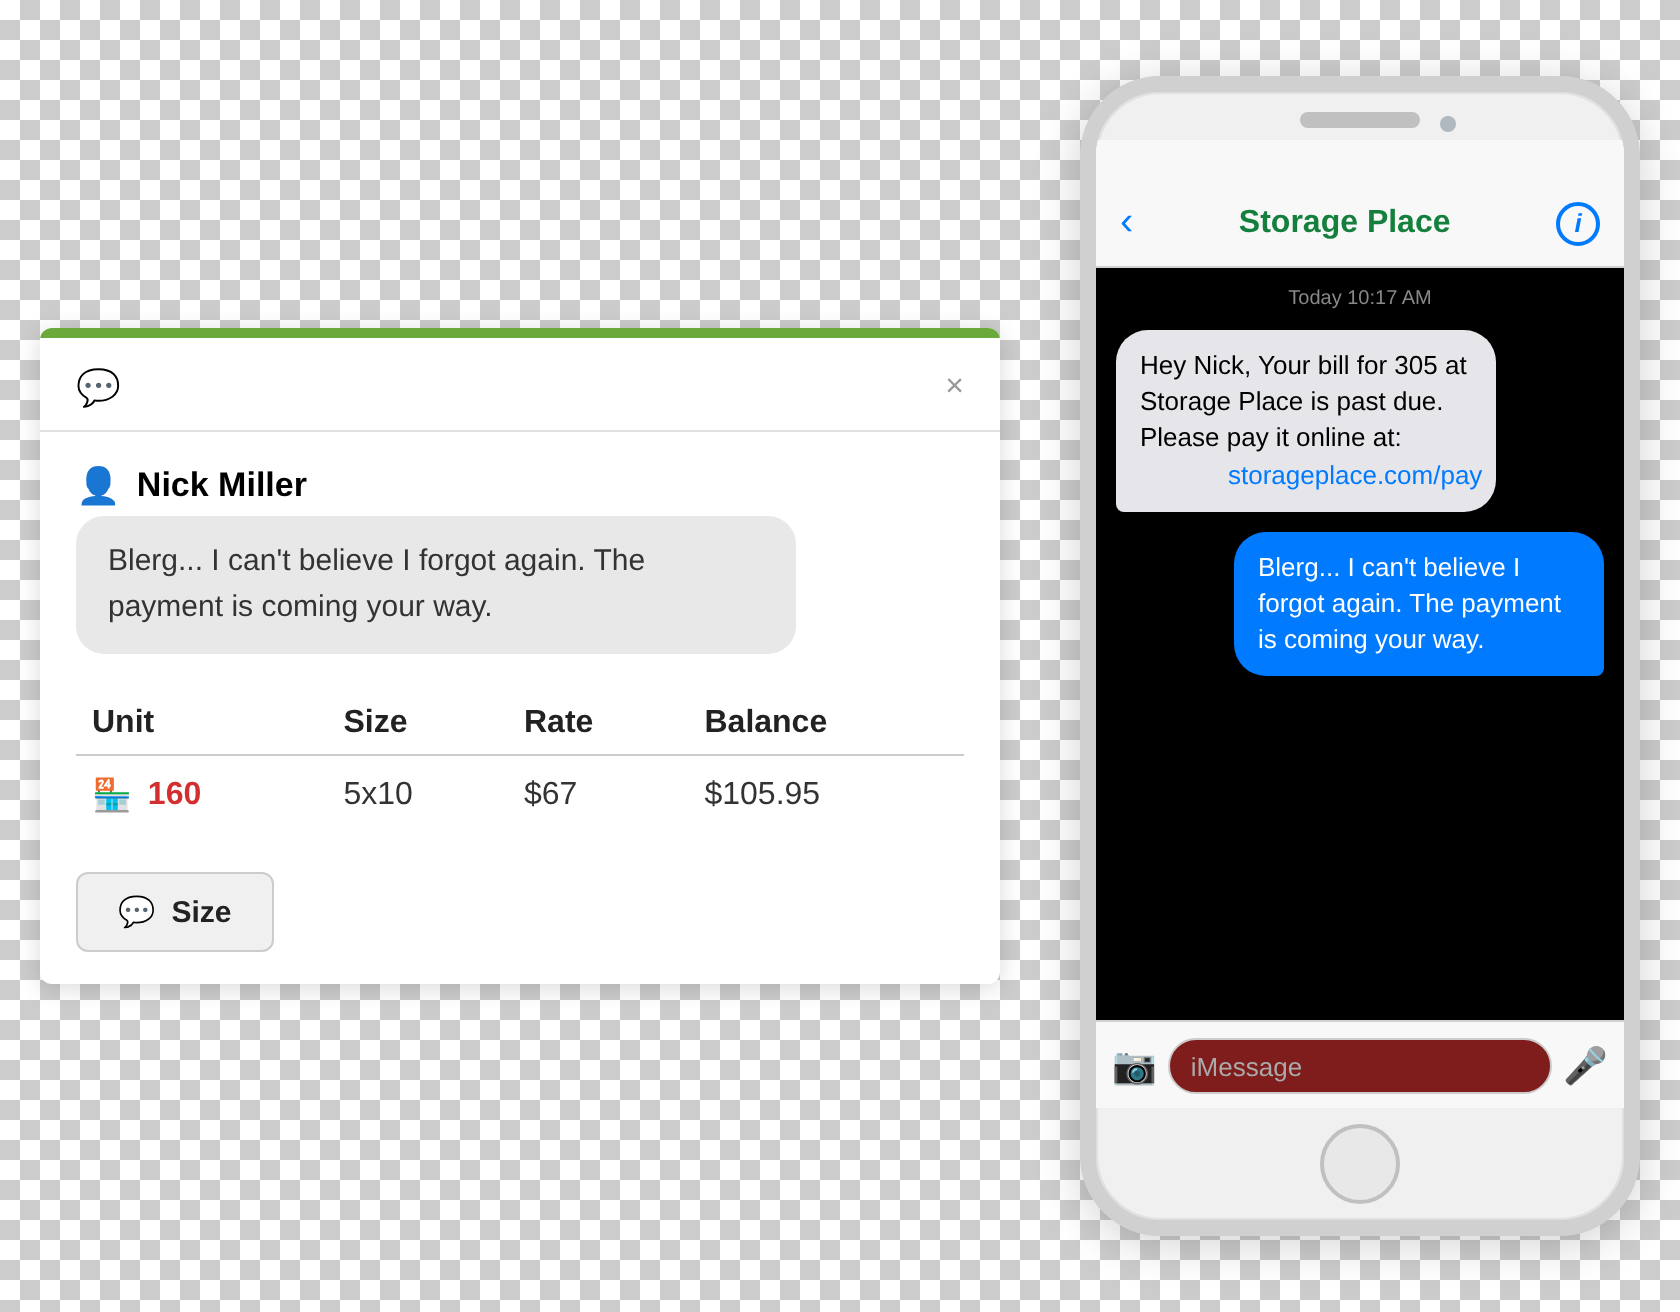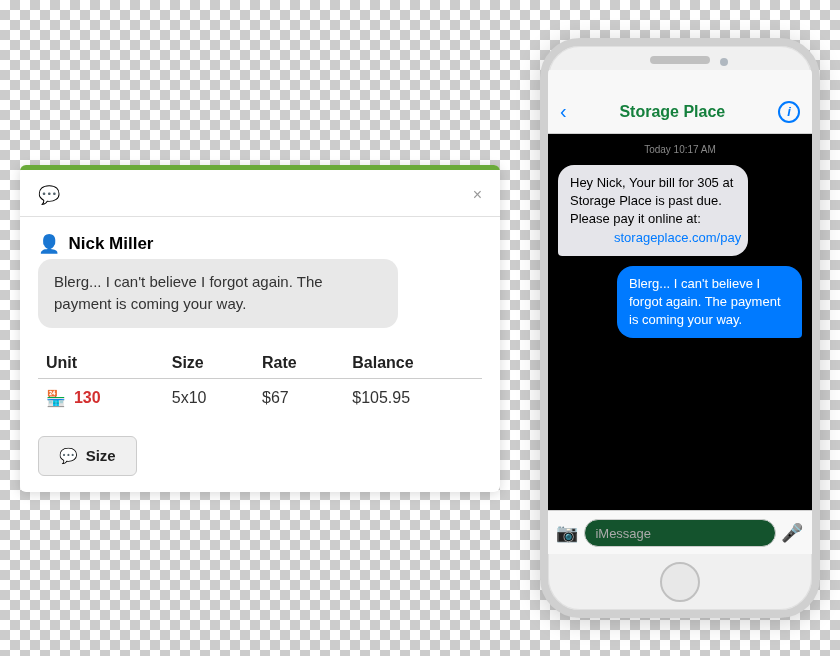--- a/index.html
+++ b/index.html
@@ -303,21 +303,21 @@
       color: #888;
     }
 
     .ios-input-field {
       flex: 1;
       border: 1px solid #ccc;
       border-radius: 16px;
       padding: 4px 10px;
       font-size: 13px;
       color: #aaa;
-      background: #14532d;
+      background: #7f1d1d;
       height: 28px;
       line-height: 20px;
     }
 
     .ios-mic-btn {
       font-size: 18px;
       color: #888;
     }
 
     .iphone-home-btn {
@@ -355,21 +355,21 @@
           <th>Size</th>
           <th>Rate</th>
           <th>Balance</th>
         </tr>
       </thead>
       <tbody>
         <tr>
           <td>
             <div class="unit-cell">
               <span class="unit-icon">🏪</span>
-              <span class="unit-number">130</span>
+              <span class="unit-number">160</span>
             </div>
           </td>
           <td>5x10</td>
           <td>$67</td>
           <td>$105.95</td>
         </tr>
       </tbody>
     </table>
 
     <button class="reply-btn">

